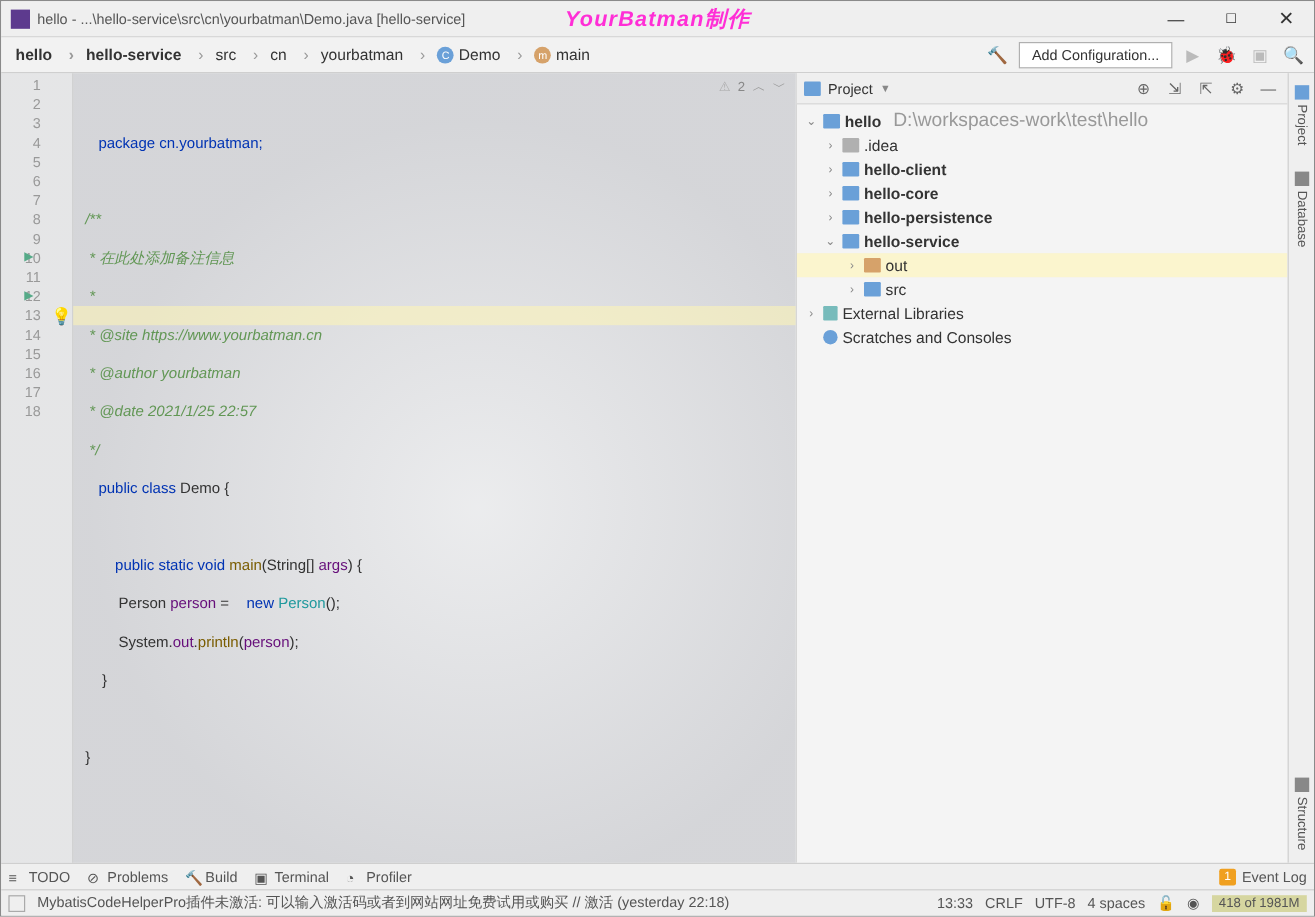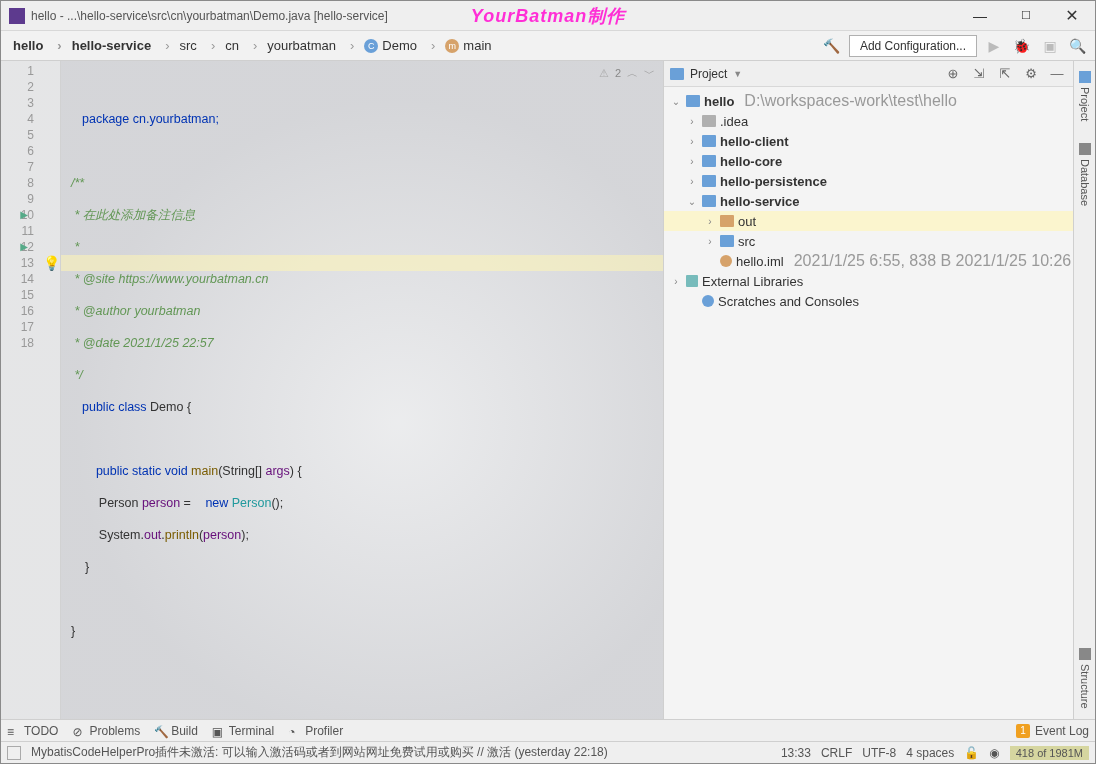--- a/index.html
+++ b/index.html
@@ -226,32 +226,26 @@
         <div class="tree-row sel" style="padding-left:40px">
             <span class="arrow">›</span>
             <span class="ticon" style="background:#d6a26a"></span>
             <span class="label">out</span>
           </div>
         <div class="tree-row" style="padding-left:40px">
             <span class="arrow">›</span>
             <span class="ticon"></span>
             <span class="label">src</span>
           </div>
-        <div class="tree-row" style="padding-left:40px">
-            <span class="arrow"></span>
-            <span class="ticon file"></span>
-            <span class="label">hello.iml</span>
-            <span class="meta">2021/1/25 6:55, 838 B 2021/1/25 10:26</span>
-          </div>
         <div class="tree-row" style="padding-left:6px">
             <span class="arrow">›</span>
             <span class="ticon lib"></span>
             <span class="label">External Libraries</span>
           </div>
-        <div class="tree-row" style="padding-left:22px">
+        <div class="tree-row" style="padding-left:6px">
             <span class="arrow"></span>
             <span class="ticon scratch"></span>
             <span class="label">Scratches and Consoles</span>
           </div>
       </div>
     </div>
 
     <div class="toolstrip">
       <div class="vtab">
           <span class="vicon"></span>

